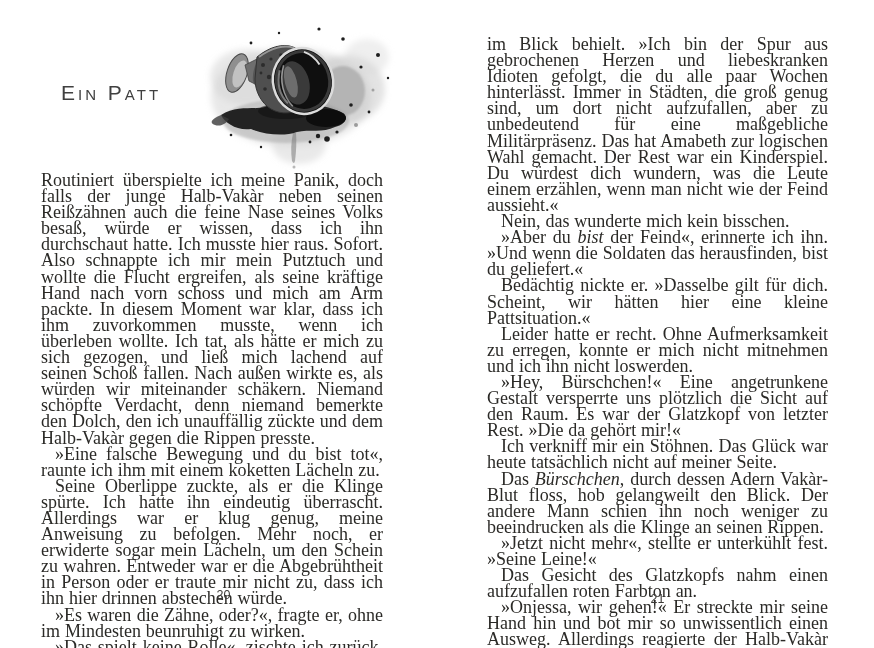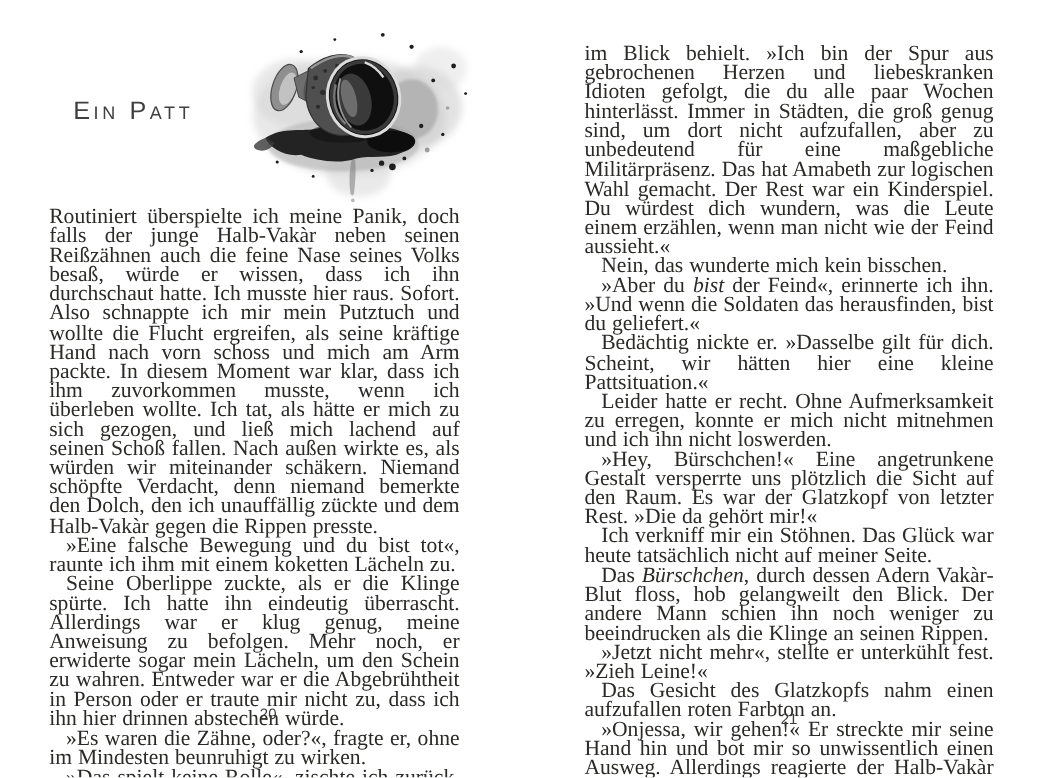--- a/index.html
+++ b/index.html
@@ -138,20 +138,20 @@
 
   <div class="text-col right-col">
       <p>im Blick behielt. »Ich bin der Spur aus gebrochenen Herzen und liebeskranken Idioten gefolgt, die du alle paar Wochen hinterlässt. Immer in Städten, die groß genug sind, um dort nicht aufzufallen, aber zu unbedeutend für eine maßgebliche Militärpräsenz. Das hat Amabeth zur logischen Wahl gemacht. Der Rest war ein Kinderspiel. Du würdest dich wundern, was die Leute einem erzählen, wenn man nicht wie der Feind aussieht.«</p>
       <p class="indent">Nein, das wunderte mich kein bisschen.</p>
       <p class="indent">»Aber du <i>bist</i> der Feind«, erinnerte ich ihn. »Und wenn die Soldaten das herausfinden, bist du geliefert.«</p>
       <p class="indent">Bedächtig nickte er. »Dasselbe gilt für dich. Scheint, wir hätten hier eine kleine Pattsituation.«</p>
       <p class="indent">Leider hatte er recht. Ohne Aufmerksamkeit zu erregen, konnte er mich nicht mitnehmen und ich ihn nicht loswerden.</p>
       <p class="indent">»Hey, Bürschchen!« Eine angetrunkene Gestalt versperrte uns plötzlich die Sicht auf den Raum. Es war der Glatzkopf von letzter Rest. »Die da gehört mir!«</p>
       <p class="indent">Ich verkniff mir ein Stöhnen. Das Glück war heute tatsächlich nicht auf meiner Seite.</p>
       <p class="indent">Das <i>Bürschchen</i>, durch dessen Adern Vakàr-Blut floss, hob gelangweilt den Blick. Der andere Mann schien ihn noch weniger zu beeindrucken als die Klinge an seinen Rippen.</p>
-      <p class="indent">»Jetzt nicht mehr«, stellte er unterkühlt fest. »Zieh Leine!«</p>
+      <p class="indent">»Jetzt nicht mehr«, stellte er unterkühlt fest. »Seine Leine!«</p>
       <p class="indent">Das Gesicht des Glatzkopfs nahm einen aufzufallen roten Farbton an.</p>
       <p class="indent">»Onjessa, wir gehen!« Er streckte mir seine Hand hin und bot mir so unwissentlich einen Ausweg. Allerdings reagierte der Halb-Vakàr schneller. Ohne sich um meinen Dolch zu scheren, legte er seine Arme um meine Taille und erinnerte mich mit sanftem Druck daran, dass er mich nicht gehen lassen würde. Ich hatte keine Wahl. Wenn das hier nicht in einem Blutbad enden sollte, musste ich den Glatzkopf loswerden.</p>
     </div>
 
   <div class="pagenum pagenum-right">21</div>
 
 </div>
 
 </body></html>

